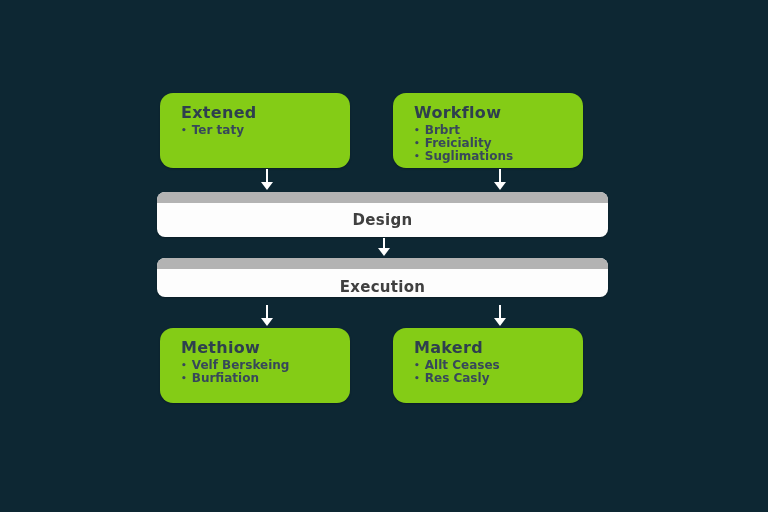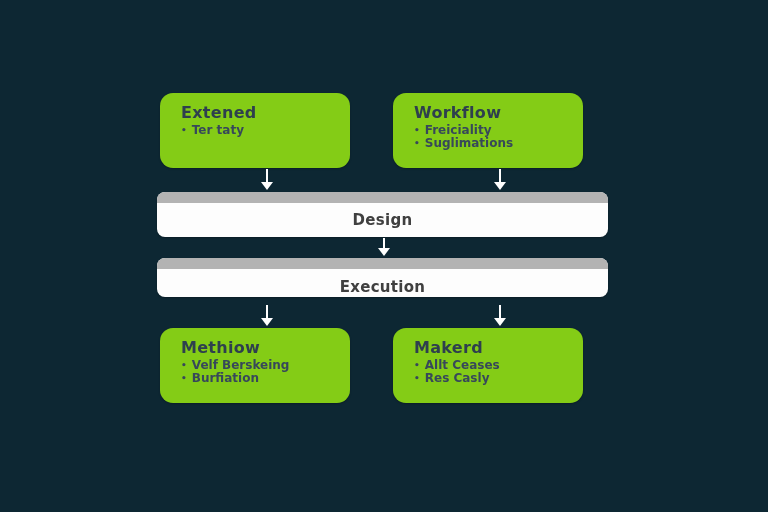--- a/index.html
+++ b/index.html
@@ -82,20 +82,21 @@
   <div class="node node-a">
     <div class="node-title">Extened</div>
     <div class="bullets">
       <div class="bullet">Ter taty</div>
     </div>
   </div>
 
   <div class="node node-b">
     <div class="node-title">Workflow</div>
     <div class="bullets">
+      <div class="bullet">Brbrt</div>
       <div class="bullet">Freiciality</div>
       <div class="bullet">Suglimations</div>
     </div>
   </div>
 
   <svg class="arrow" style="left:260px; top:169px;" width="14" height="22" viewBox="0 0 14 22">
     <line x1="7" y1="0" x2="7" y2="14" stroke="#ffffff" stroke-width="2"></line>
     <polygon points="1,13 13,13 7,21" fill="#ffffff"></polygon>
   </svg>
 

